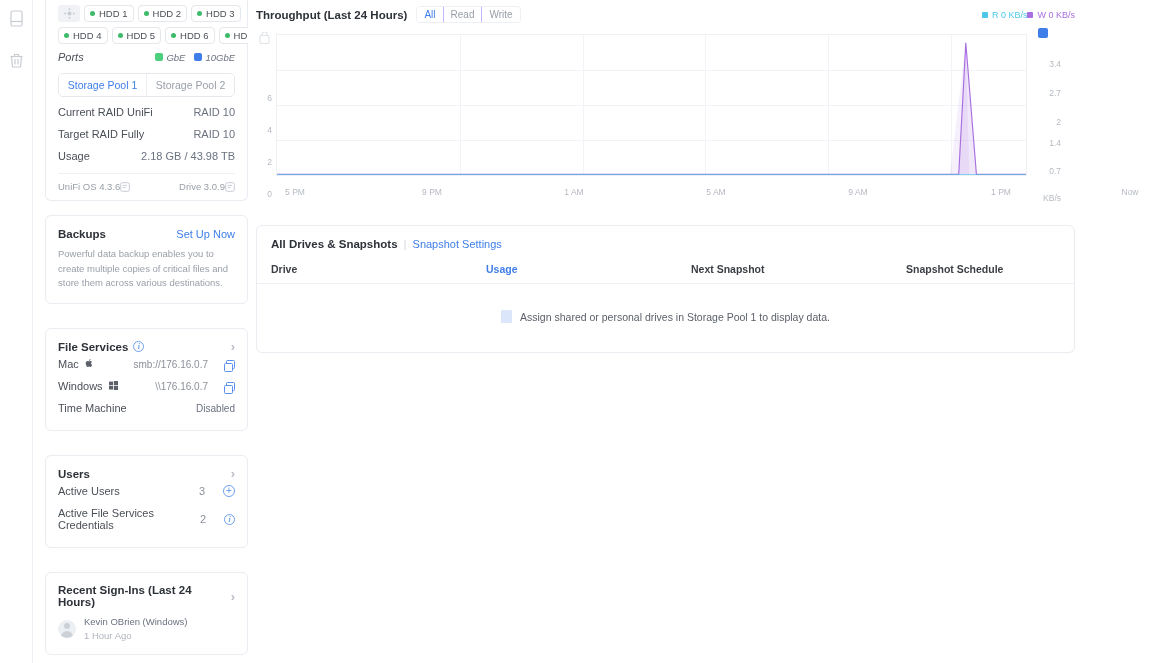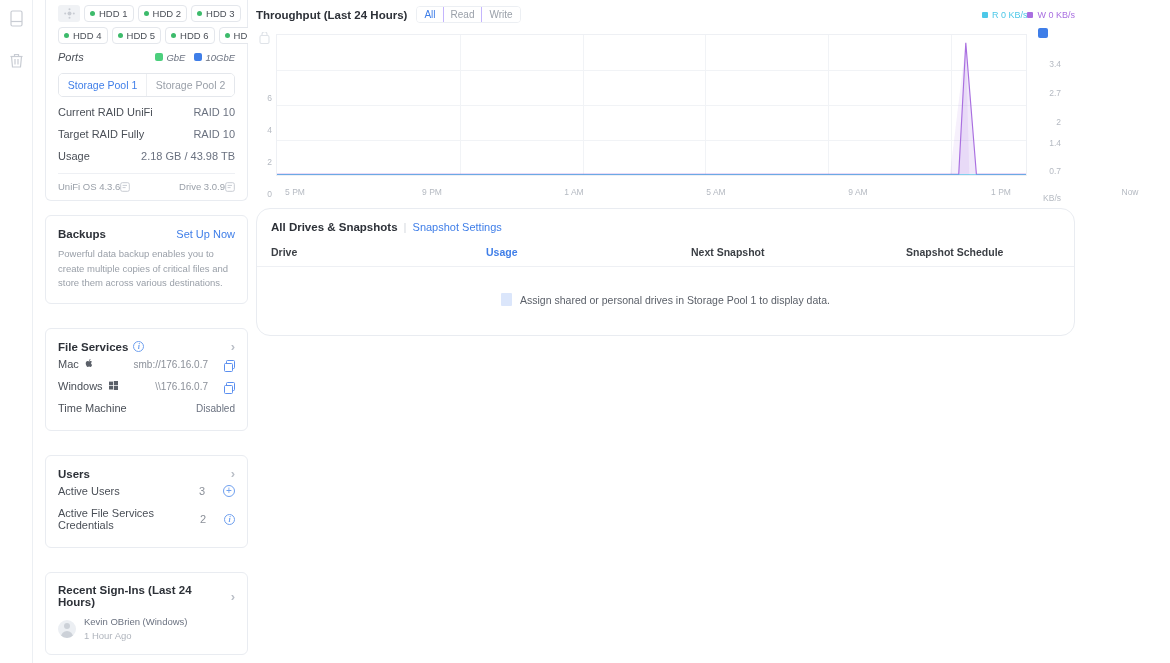--- a/index.html
+++ b/index.html
@@ -181,22 +181,22 @@
   .y-right { position: absolute; right: 14px; font-size: 8.5px; color: #b5bac2; }
   .x-lab { position: absolute; bottom: 4px; font-size: 8.5px; color: #b5bac2; transform: translateX(-50%); }
   .chart-left-icon { position: absolute; left: 3px; top: 4px; color: #dfe3e8; }
   .blue-marker {
     position: absolute; right: 27px; top: 2px;
     width: 10px; height: 10px; border-radius: 2px; background: #3f7ee8;
   }
 
   
   .panel {
-    position: absolute; left: 8px; right: 12px; top: 208px;
-    border: 1px solid #e9ecf1; border-radius: 14px; background: #fff;
+    position: absolute; left: 8px; right: 12px; top: 225px;
+    border: 1px solid #e9ecf1; border-radius: 6px; background: #fff;
     height: 128px;
   }
   .panel-head {
     display: flex; align-items: center; gap: 6px;
     padding: 12px 14px 0 14px; font-size: 11.5px; font-weight: bold; color: #2d3138;
   }
   .panel-head .sep { color: #d5d9df; font-weight: normal; }
   .panel-head .lnk { color: #3f7ee8; font-weight: normal; font-size: 11px; }
   .tbl-head {
     display: flex; padding: 13px 14px 8px 14px;

